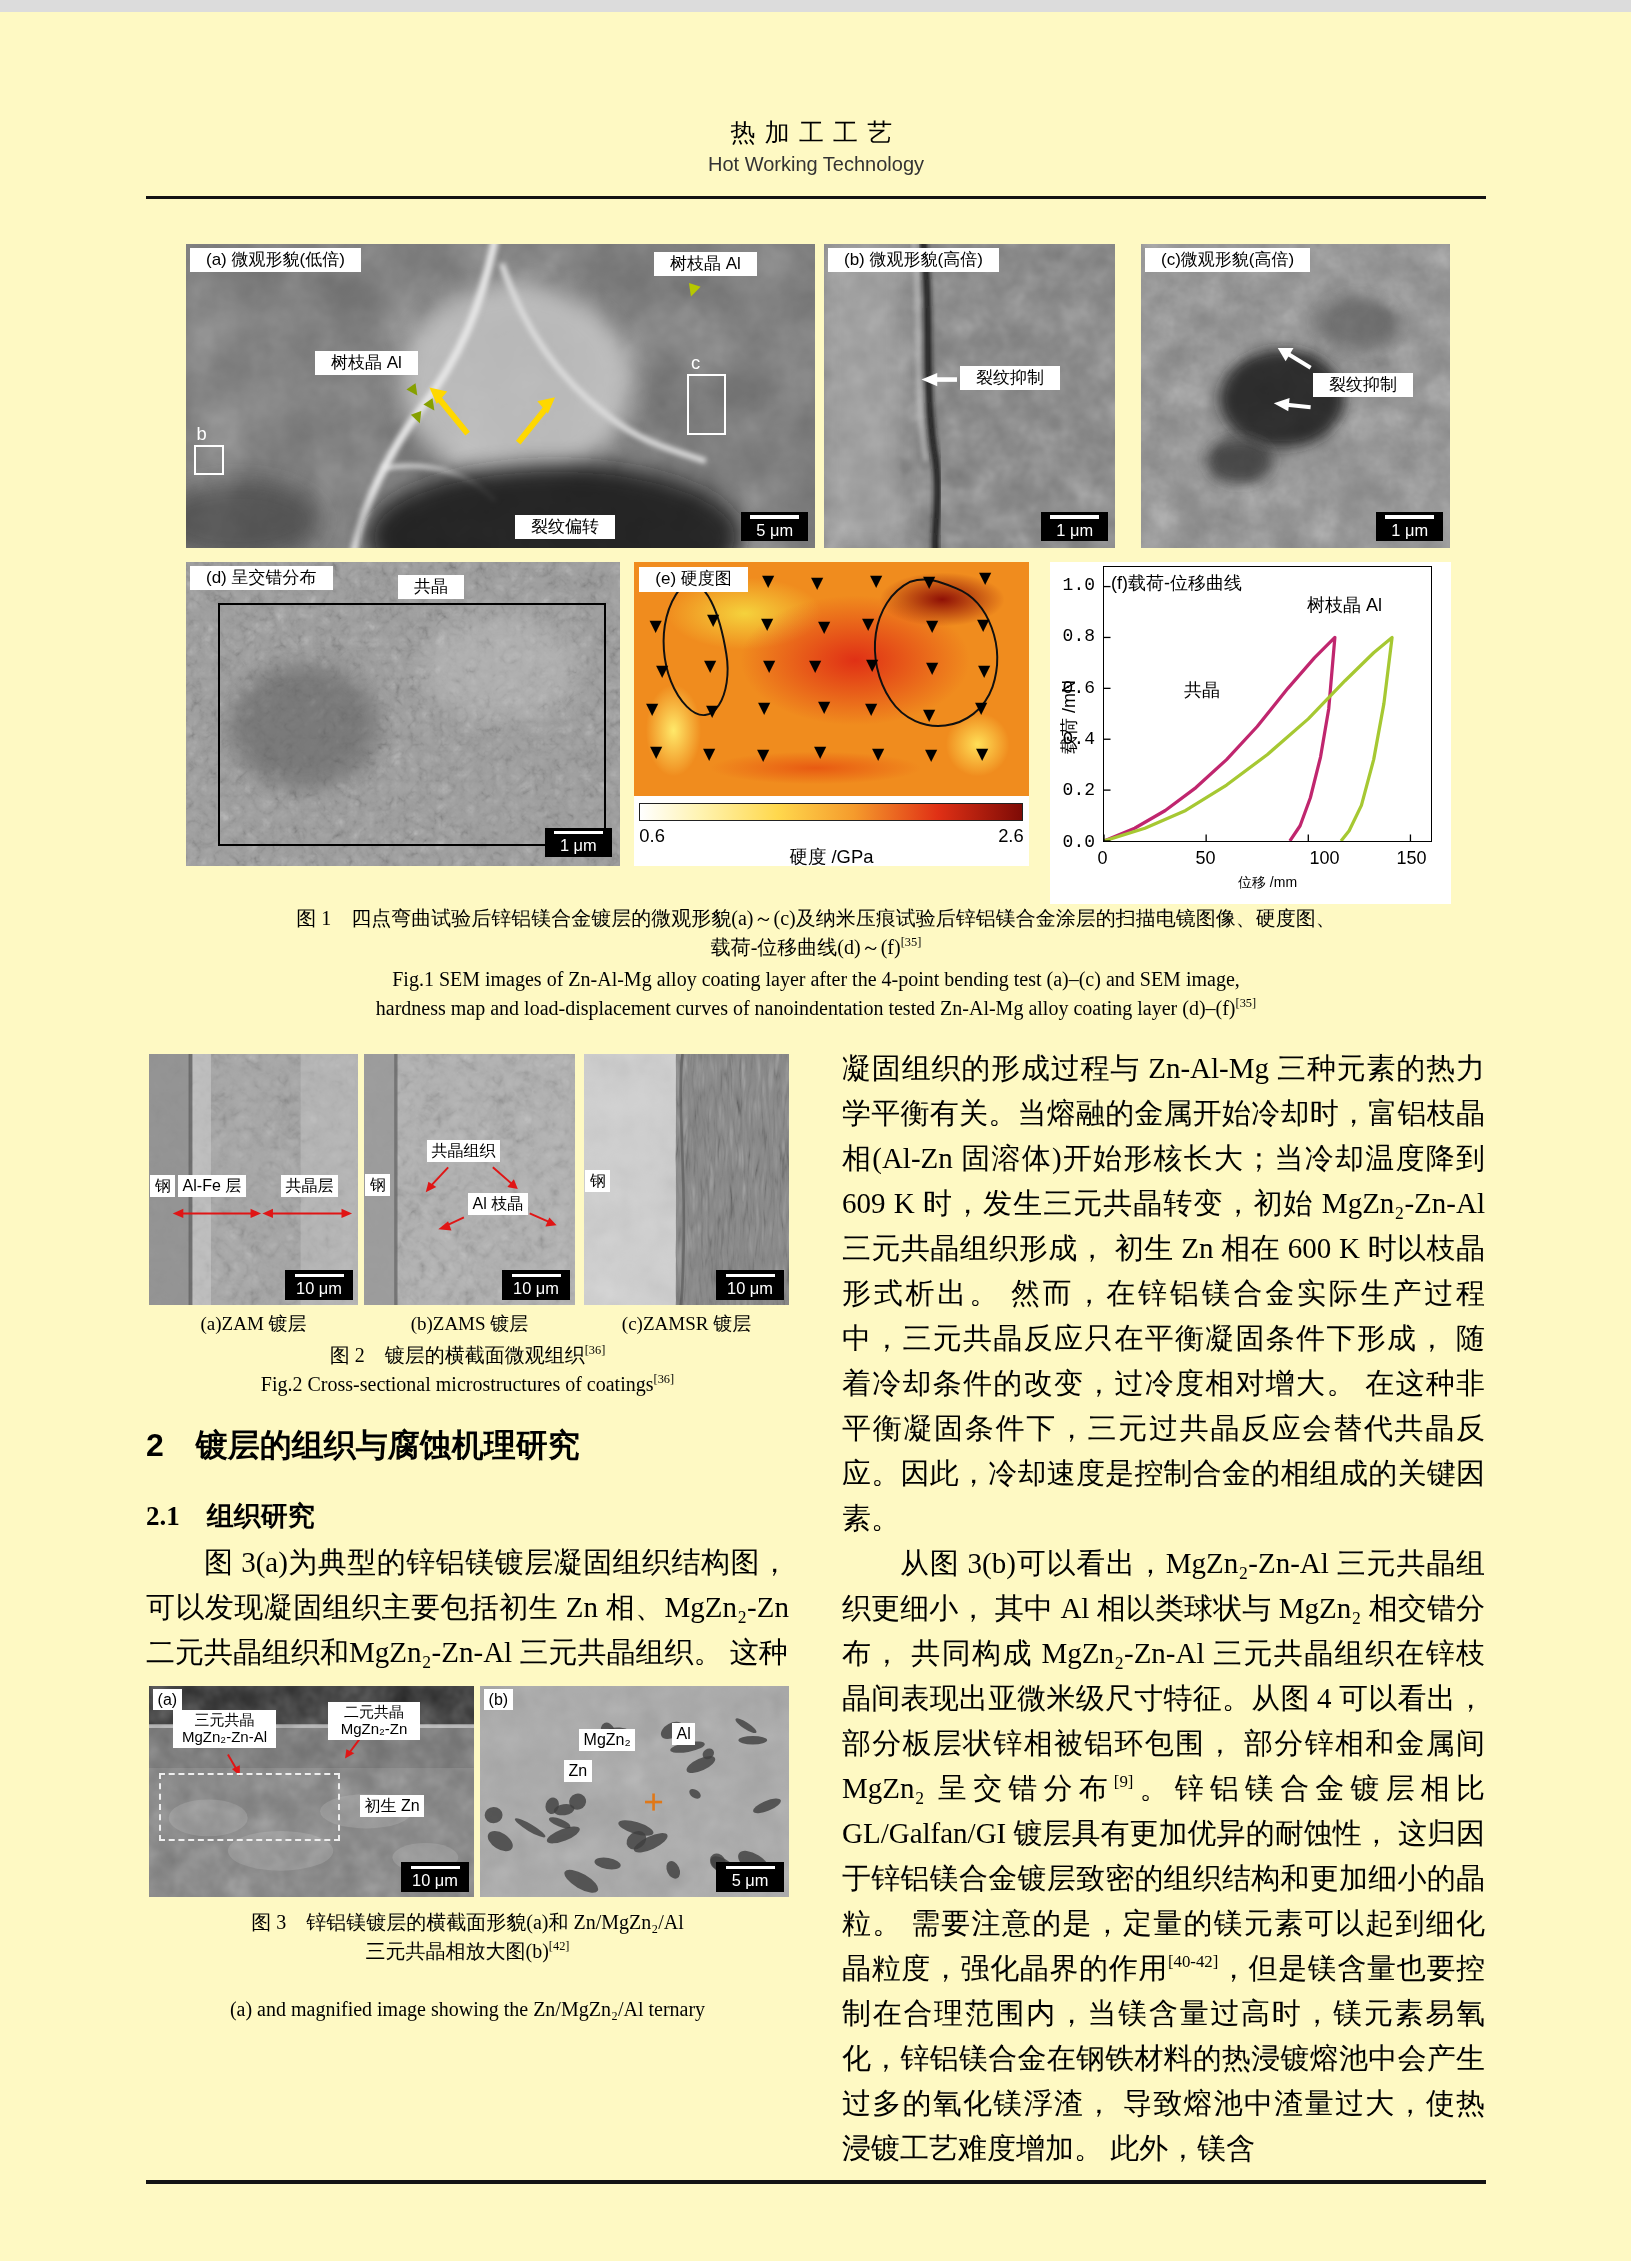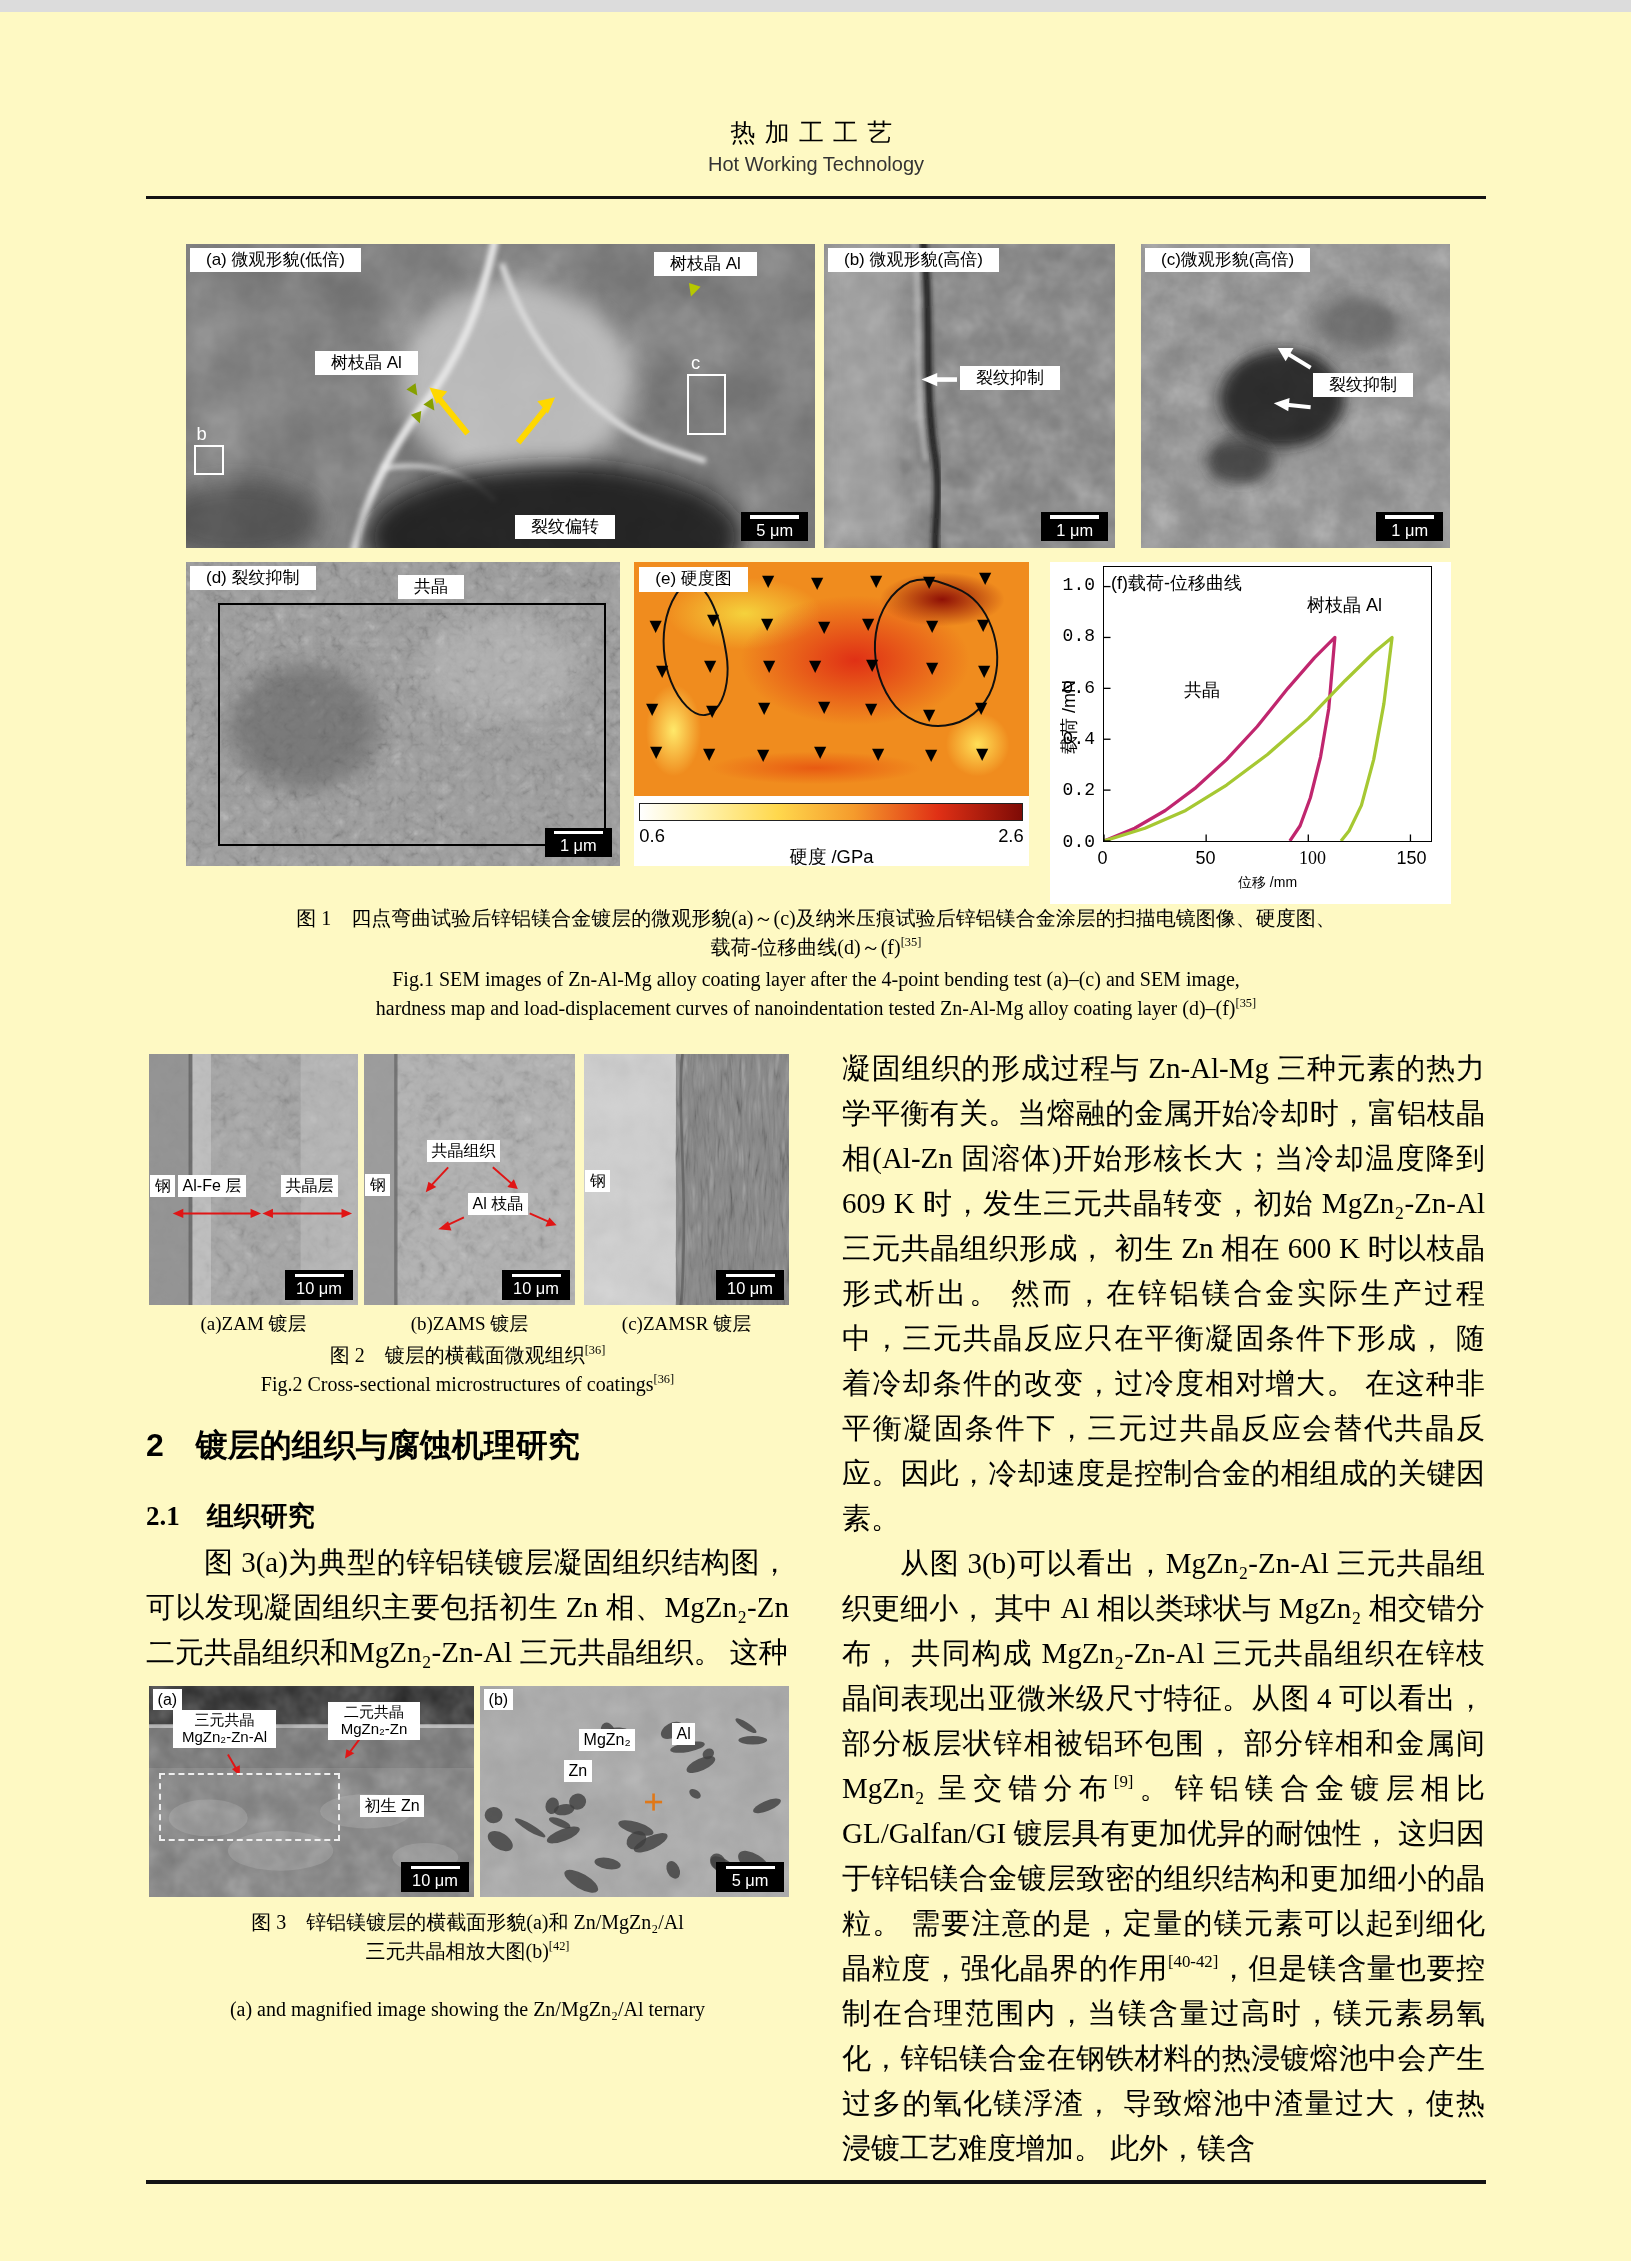--- a/index.html
+++ b/index.html
@@ -177,21 +177,21 @@
   </div>
 
   <div class="sem" style="left:186px;top:550px;width:434px;height:304px">
     <svg class="tex" viewBox="0 0 660 462" preserveAspectRatio="none">
       <rect width="660" height="462" fill="#a0a0a0"></rect>
       <rect width="660" height="462" filter="url(#nD)" opacity="0.6"></rect>
       <ellipse cx="180" cy="250" rx="115" ry="95" fill="#5c5c5c" filter="url(#bl16)" opacity="0.55"></ellipse>
       <ellipse cx="480" cy="160" rx="120" ry="80" fill="#c8c8c8" filter="url(#bl16)" opacity="0.4"></ellipse>
     </svg>
     <div class="abs" style="left:32px;top:41px;width:388px;height:243px;border:2.6px solid #000;z-index:2"></div>
-    <div class="chip" style="left:4px;top:4px">(d) 裂纹抑制</div>
+    <div class="chip" style="left:4px;top:4px">(d) 呈交错分布</div>
     <div class="chip" style="left:212px;top:13px">共晶</div>
     <div class="scale-chip" style="right:8px;bottom:9.2px">
         <span class="bar"></span>
         <span class="txt">1 μm</span>
       </div>
   </div>
 
   <div class="panel" style="left:634px;top:550px;width:395px;height:304px">
     <div class="emap"></div>
     <svg class="abs" style="left:0;top:0" width="395" height="234" viewBox="0 0 600 356">
@@ -265,21 +265,21 @@
         <div class="f-ytick" style="top: 270px;">0.0</div>
         <div class="f-ytick" style="top: 218px;">0.2</div>
         <div class="f-ytick" style="top: 167px;">0.4</div>
         <div class="f-ytick" style="top: 116px;">0.6</div>
         <div class="f-ytick" style="top: 64px;">0.8</div>
         <div class="f-ytick" style="top: 13px;">1.0</div>
       </div>
     <div id="f-xticks">
         <div class="f-xtick" style="left: 33px;">0</div>
         <div class="f-xtick" style="left: 136px;">50</div>
-        <div class="f-xtick" style="left: 243px; font-family: Liberation Serif, serif;">100</div>
+        <div class="f-xtick" style="left: 255px;">100</div>
         <div class="f-xtick" style="left: 342px;">150</div>
       </div>
     <div class="abs center sans" style="left:53px;top:312px;width:329px;font-size:14px">位移 /mm</div>
   <div class="f-ann" style="left: 257px; top: 31px;">树枝晶 Al</div>
       <div class="f-ann" style="left: 134px; top: 116px;">共晶</div>
     </div>
 
   <div class="cap" style="left:158px;top:893px;width:1316px">图 1　四点弯曲试验后锌铝镁合金镀层的微观形貌(a)～(c)及纳米压痕试验后锌铝镁合金涂层的扫描电镜图像、硬度图、</div>
   <div class="cap" style="left:158px;top:922px;width:1316px"><span>载荷-位移曲线(d)～(f)</span><sup>[35]</sup></div>
   <div class="cap" style="left:158px;top:954px;width:1316px">Fig.1  SEM images of Zn-Al-Mg alloy coating layer after the 4-point bending test (a)–(c) and SEM image,</div>

